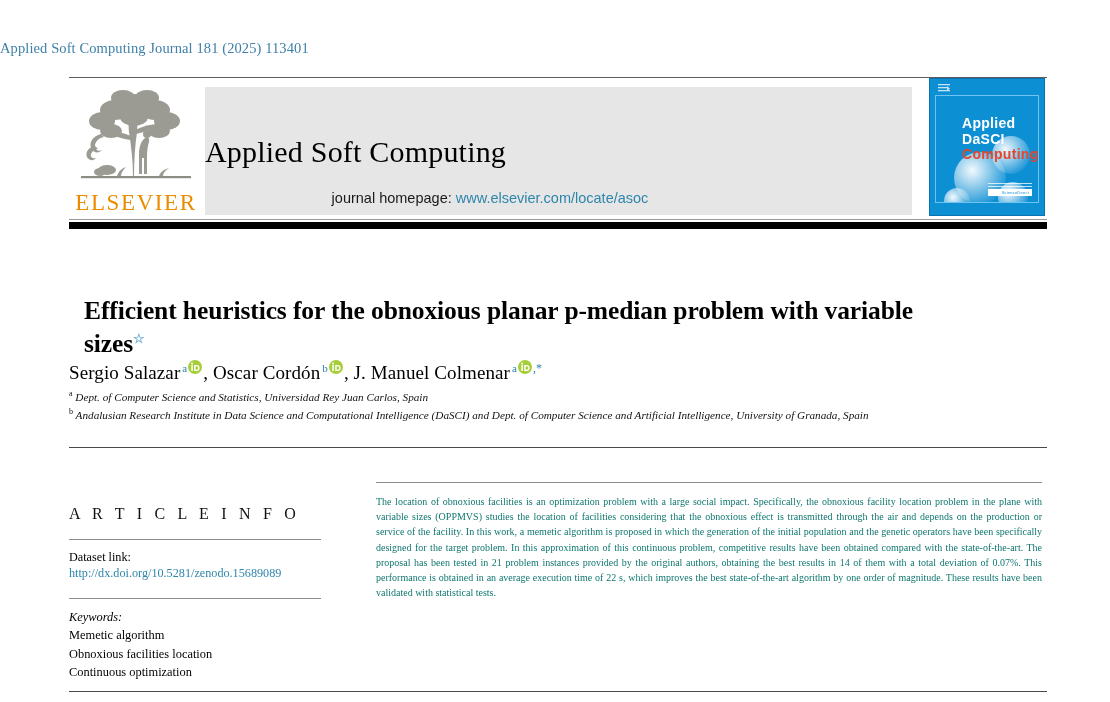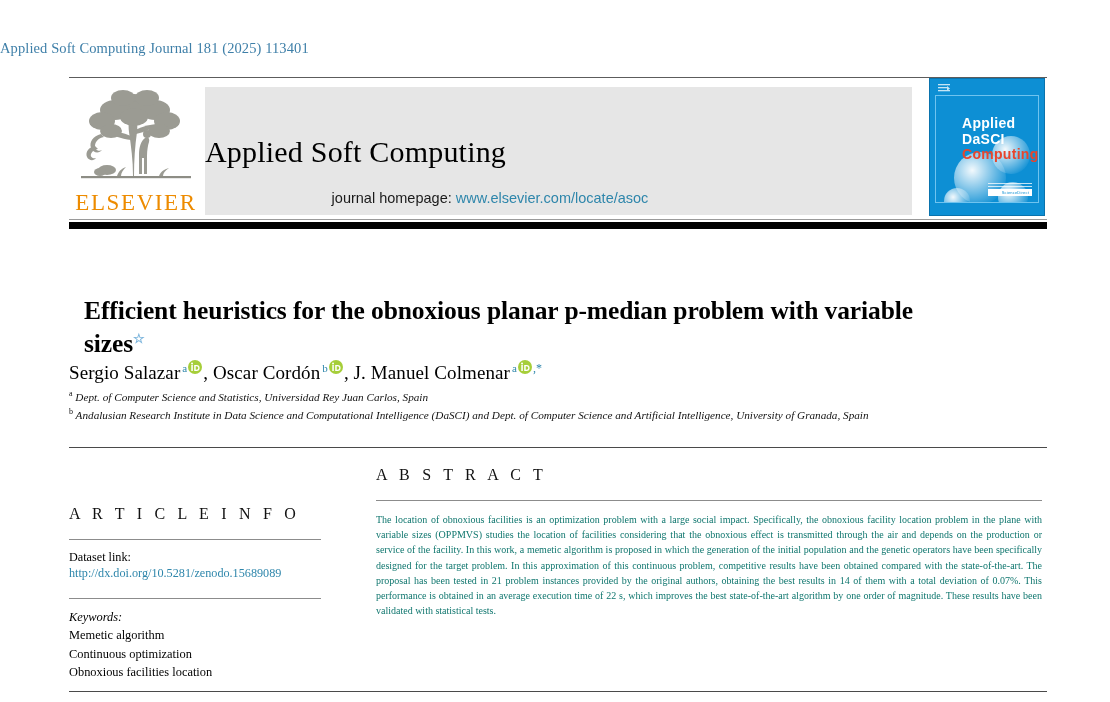--- a/index.html
+++ b/index.html
@@ -461,26 +461,25 @@
   <div class="col-info">
     <div class="sec-head">A R T I C L E   I N F O</div>
     <div class="hr-light"></div>
     <div class="dataset-block">
       <span>Dataset  link:</span> <span class="dlink">http://dx.doi.org/10.5281/zenodo.15689089</span>
     </div>
     <div class="hr-light"></div>
     <div class="kw-block">
       <div class="kw-title">Keywords:</div>
       <div>Memetic algorithm</div>
+      <div>Obnoxious facilities location</div>
       <div>Continuous optimization</div>
-      <div>Obnoxious facilities location</div>
     </div>
   </div>
 
   <div class="col-abstract">
-    <div class="sec-head">A B S T R A C T</div>
     <div class="abstract-rule"></div>
     <p class="abstract-text">The location of obnoxious facilities is an optimization problem with a large social impact. Specifically, the obnoxious facility location problem in the plane with variable sizes (OPPMVS) studies the location of facilities considering that the obnoxious effect is transmitted through the air and depends on the production or service of the facility. In this work, a memetic algorithm is proposed in which the generation of the initial population and the genetic operators have been specifically designed for the target problem. In this approximation of this continuous problem, competitive results have been obtained compared with the state-of-the-art. The proposal has been tested in 21 problem instances provided by the original authors, obtaining the best results in 14 of them with a total deviation of 0.07%. This performance is obtained in an average execution time of 22 s, which improves the best state-of-the-art algorithm by one order of magnitude. These results have been validated with statistical tests.</p>
   </div>
 
   <div class="rule-bottom"></div>
 
 </div>
 
 </body></html>

